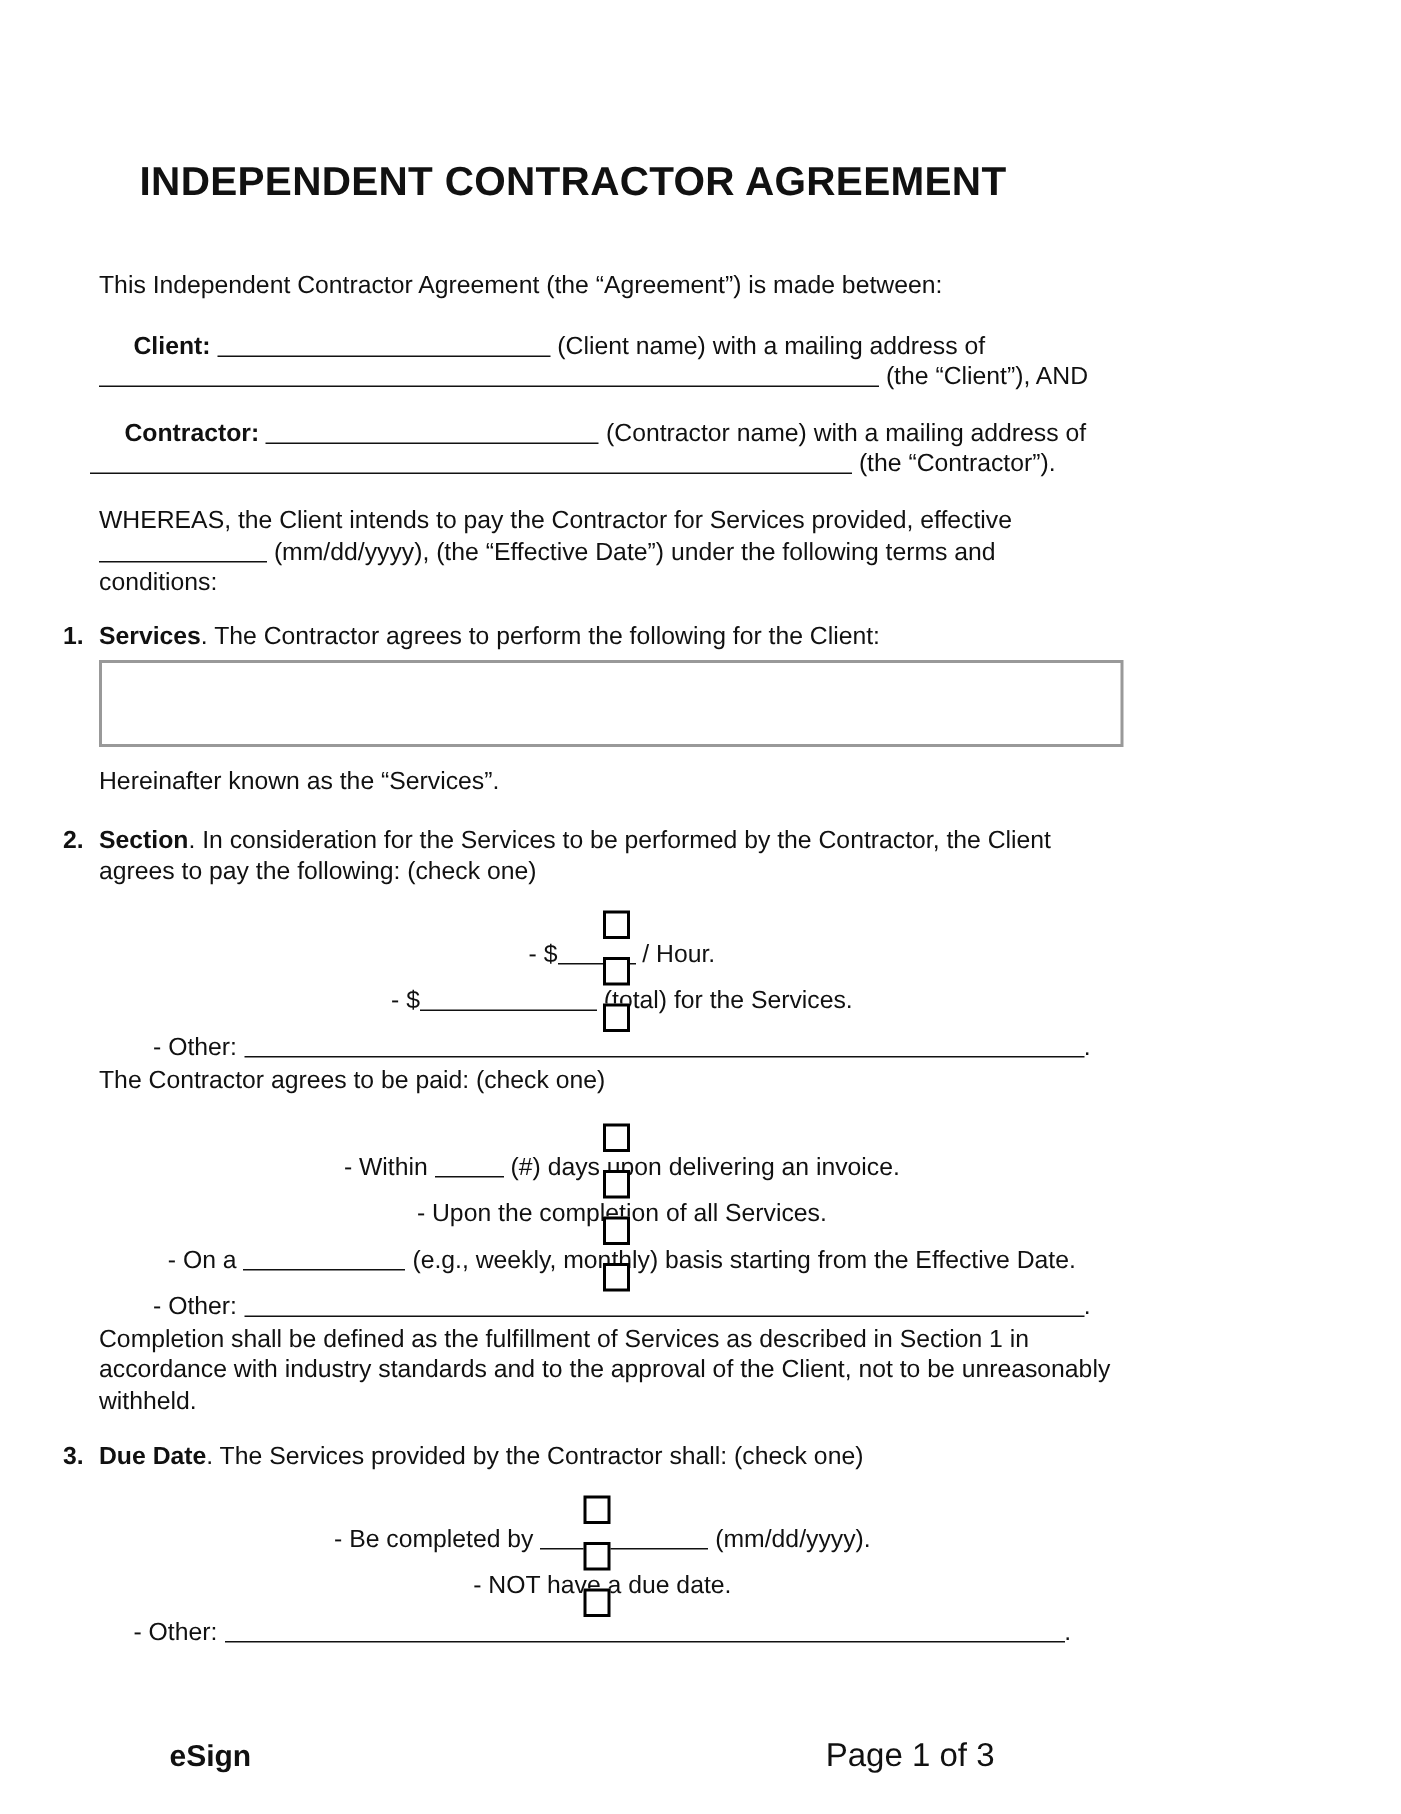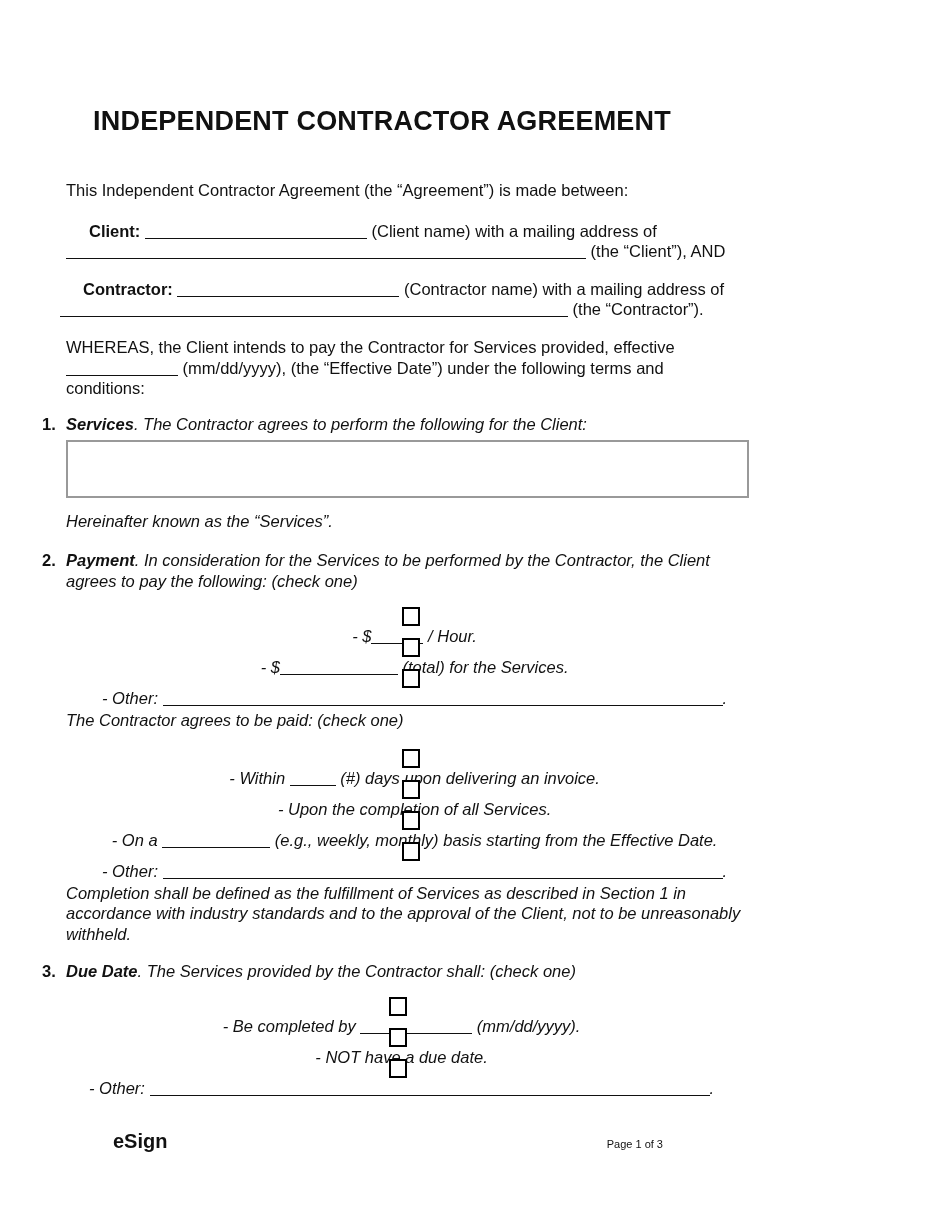--- a/index.html
+++ b/index.html
@@ -28,21 +28,21 @@
 
   .intro { margin-top: 42px; }
   .party-block { margin-left: 23px; text-align: right; }
   .client-block { margin-top: 20px; }
   .contractor-block { margin-top: 17px; margin-left: 17px; }
   .party-block .line2 { margin-left: -23px; }
   .whereas { margin-top: 17px; }
 
   .sect { display: flex; }
   .sect-num { flex: none; width: 24px; margin-left: -24px; font-weight: bold; }
-  .sect-body { flex: 1; font-style: italic; }
+  .sect-body { flex: 1; }
   .sect1 { margin-top: 15px; }
   .sect2 { margin-top: 18px; }
   .sect3 { margin-top: 16px; }
 
   .services-box {
     margin-top: 6px;
     width: 679px;
     height: 54px;
     border: 2px solid #999999;
     background: #ffffff;
@@ -85,27 +85,27 @@
   .w-freq { width: 108px; }
   .w-other { width: 560px; }
 
   .paid-intro { margin-top: 20px; }
   .completion { margin-top: 20px; }
 
   .footer {
     position: absolute;
     left: 113px;
     right: 101px;
-    top: 1131px;
+    top: 1160px;
     display: flex;
     justify-content: space-between;
     align-items: baseline;
   }
   .brand { font-weight: bold; font-size: 20px; }
-  .page-num { font-size: 11px; margin-left: 28px; }
+  .page-num { font-size: 22px; margin-left: 28px; }
 </style>
 </head>
 <body>
 
 <div class="page">
 
   <div class="doc-title">INDEPENDENT CONTRACTOR AGREEMENT</div>
 
   <div class="content">
 
@@ -132,21 +132,21 @@
       <div class="sect-body">
         <div class="line"><span class="b">Services</span><span>. The Contractor agrees to perform the following for the Client:</span></div>
         <div class="services-box"></div>
         <div class="services-note line">Hereinafter known as the “Services”.</div>
       </div>
     </div>
 
     <div class="sect sect2">
       <div class="sect-num">2.</div>
       <div class="sect-body">
-        <div class="line"><span class="b">Payment</span><span>. In consideration for the Services to be performed by the Contractor, the Client</span></div>
+        <div class="line"><span class="b">Section</span><span>. In consideration for the Services to be performed by the Contractor, the Client</span></div>
         <div class="line">agrees to pay the following: (check one)</div>
 
         <div class="opt-group">
           <div class="opt">
             <span class="cb"></span>
             <span class="opt-text"><span>- $</span><span class="blank w-hour"></span><span> / Hour.</span></span>
           </div>
           <div class="opt">
             <span class="cb"></span>
             <span class="opt-text"><span>- $</span><span class="blank w-total"></span><span> (total) for the Services.</span></span>

